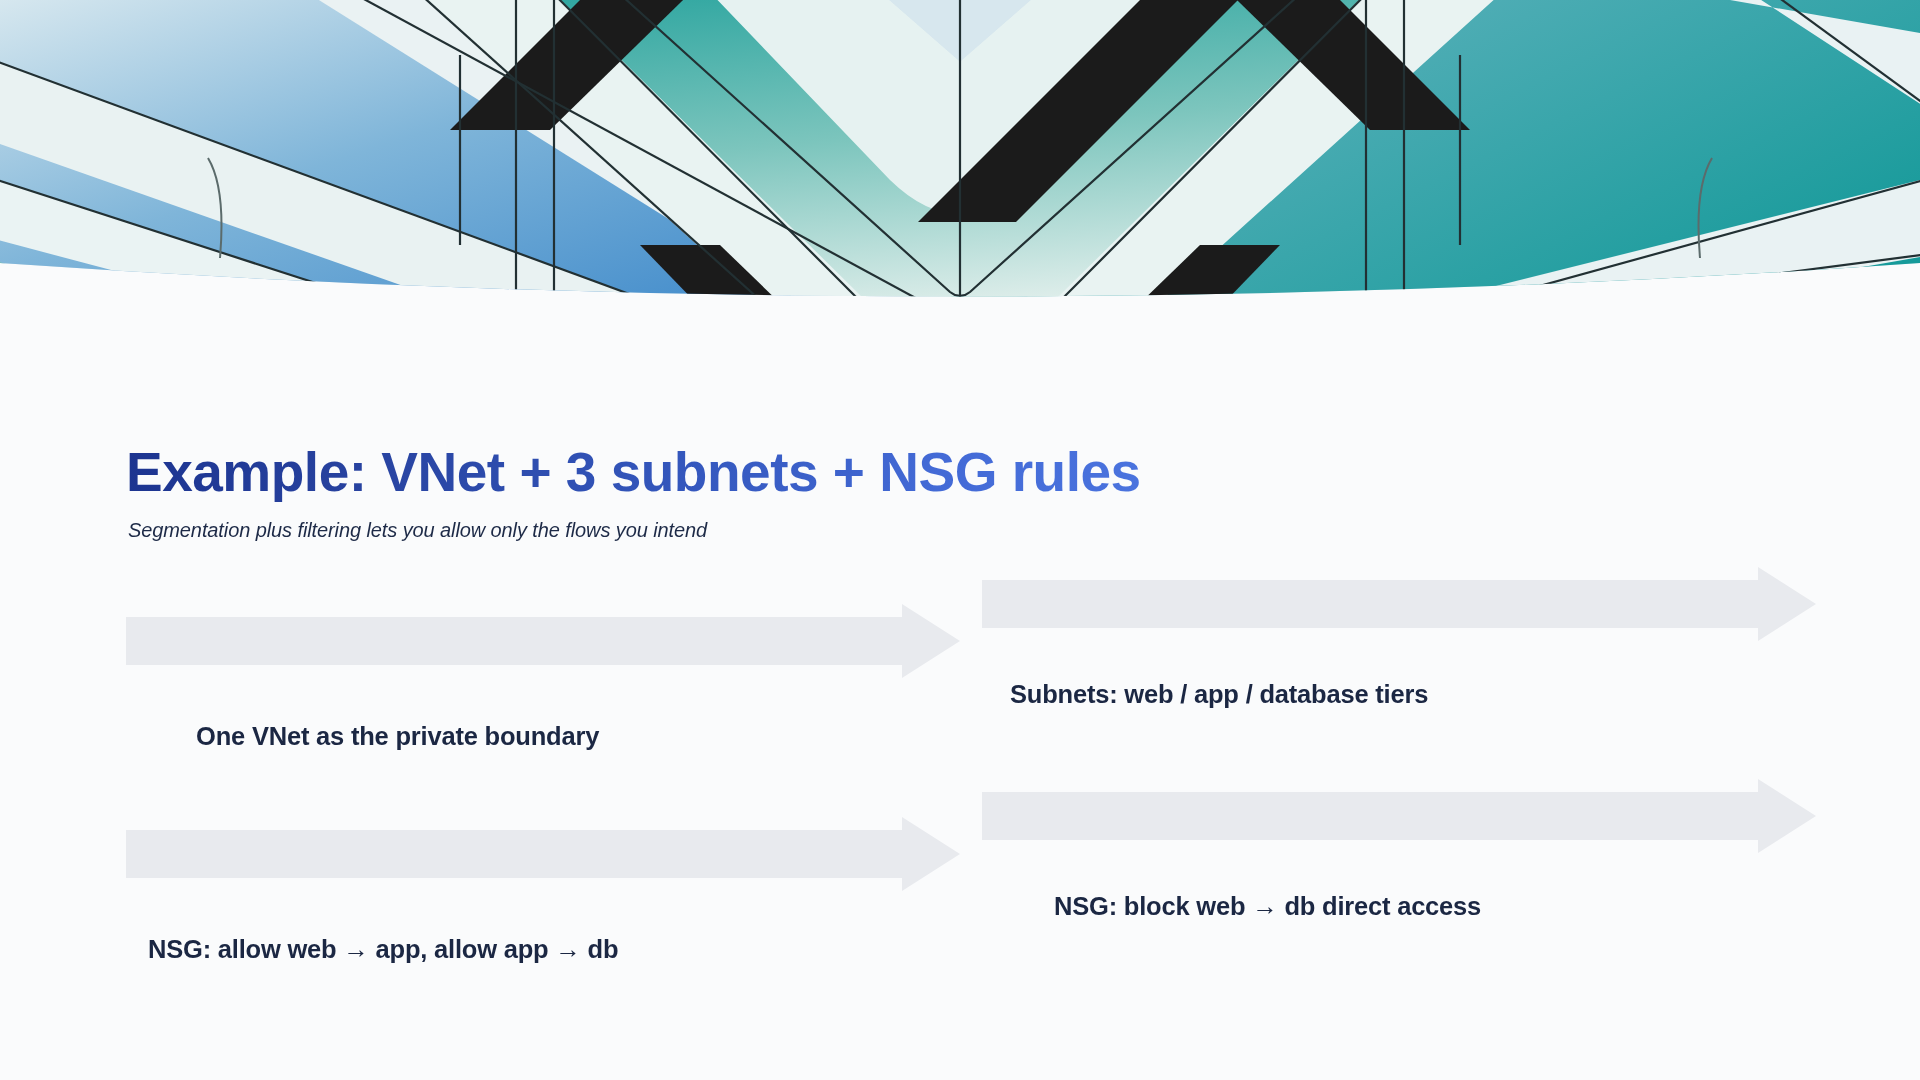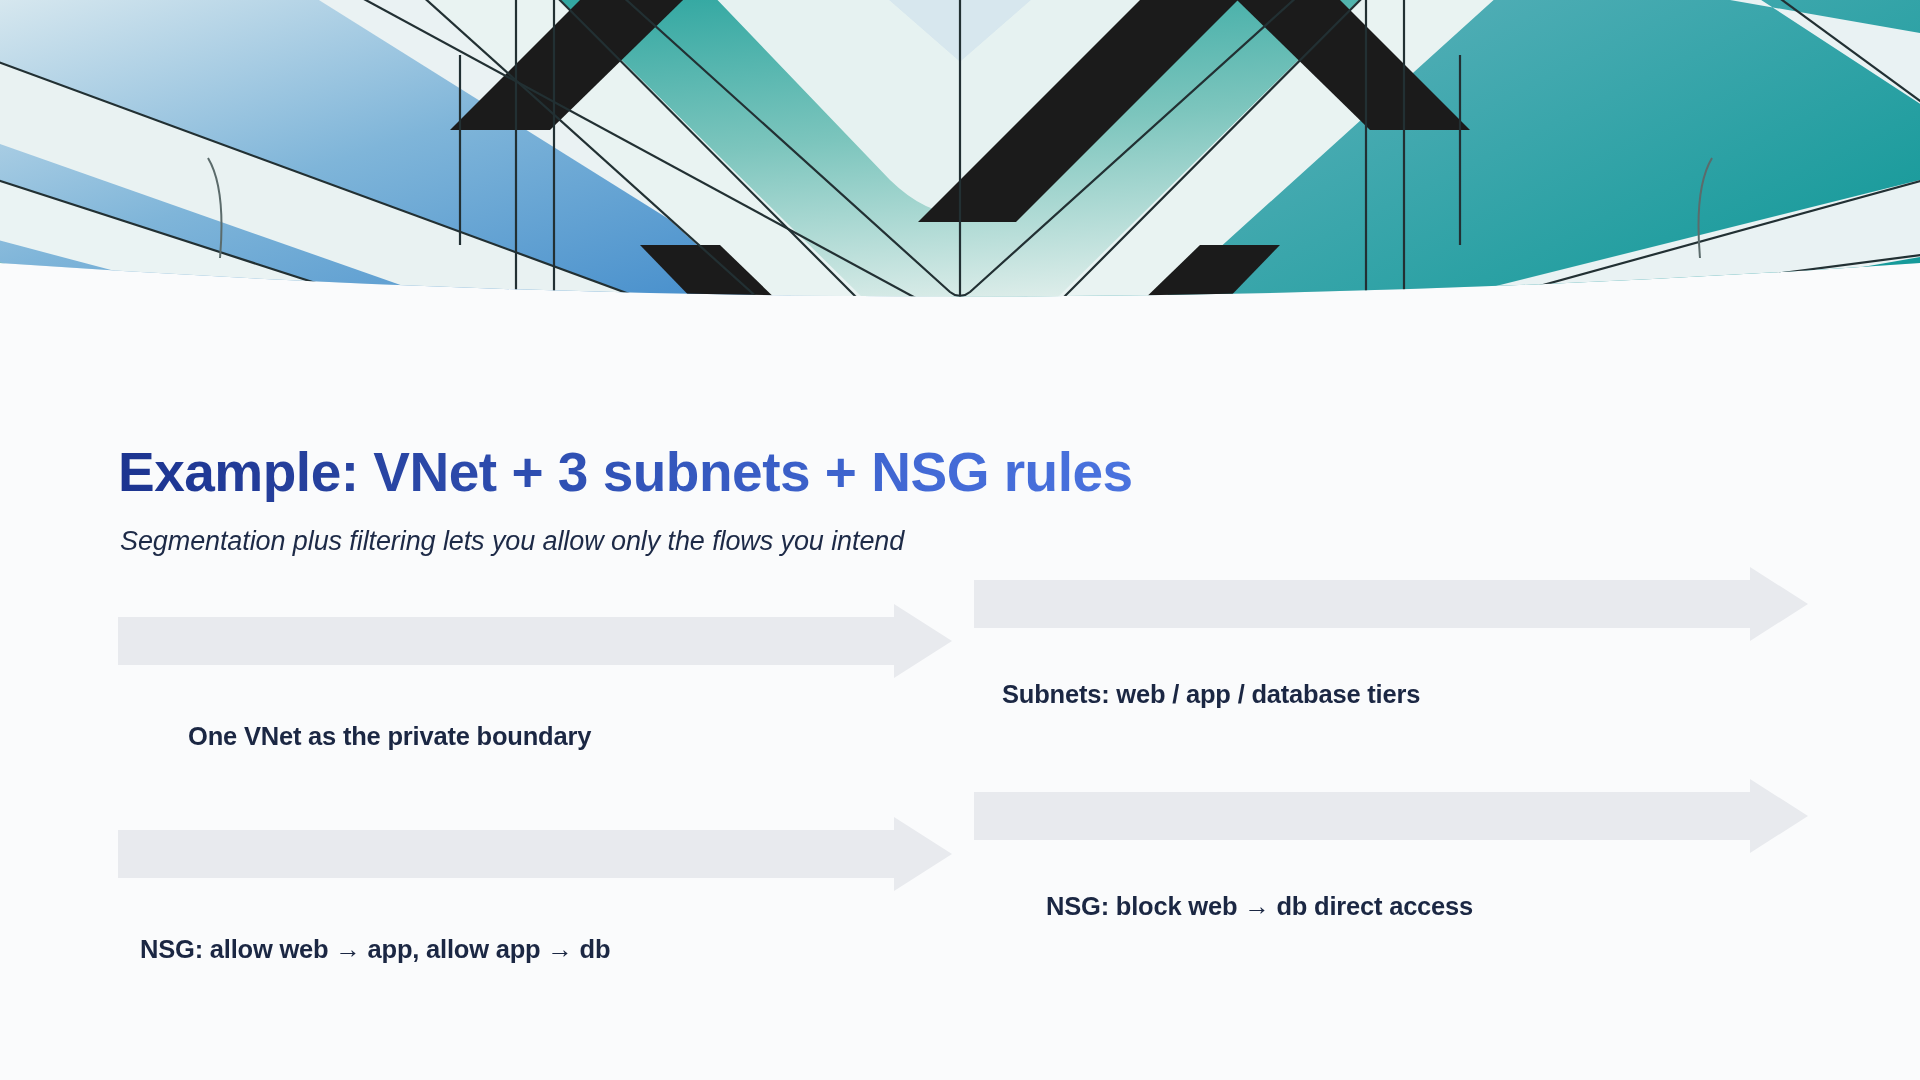--- a/index.html
+++ b/index.html
@@ -25,21 +25,21 @@
     overflow: hidden;
   }
   #hero-banner svg {
     display: block;
   }
 
   
   #slide-content {
     position: absolute;
     top: 320px;
-    left: 4px;
+    left: 12px;
     width: 1852px;
     height: 760px;
   }
 
   #page-title {
     position: absolute;
     left: 114px;
     top: 85px;
     font-size: 55px;
     font-weight: 700;
@@ -50,21 +50,21 @@
     -webkit-background-clip: text;
     background-clip: text;
     color: transparent;
     -webkit-text-fill-color: transparent;
   }
 
   #page-subtitle {
     position: absolute;
     left: 116px;
     top: 179px;
-    font-size: 27px;
+    font-size: 20px;
     font-style: italic;
     font-weight: 400;
     color: #1d2a47;
     white-space: nowrap;
     letter-spacing: -0.1px;
   }
 
   
   .arrow-item {
     position: absolute;

